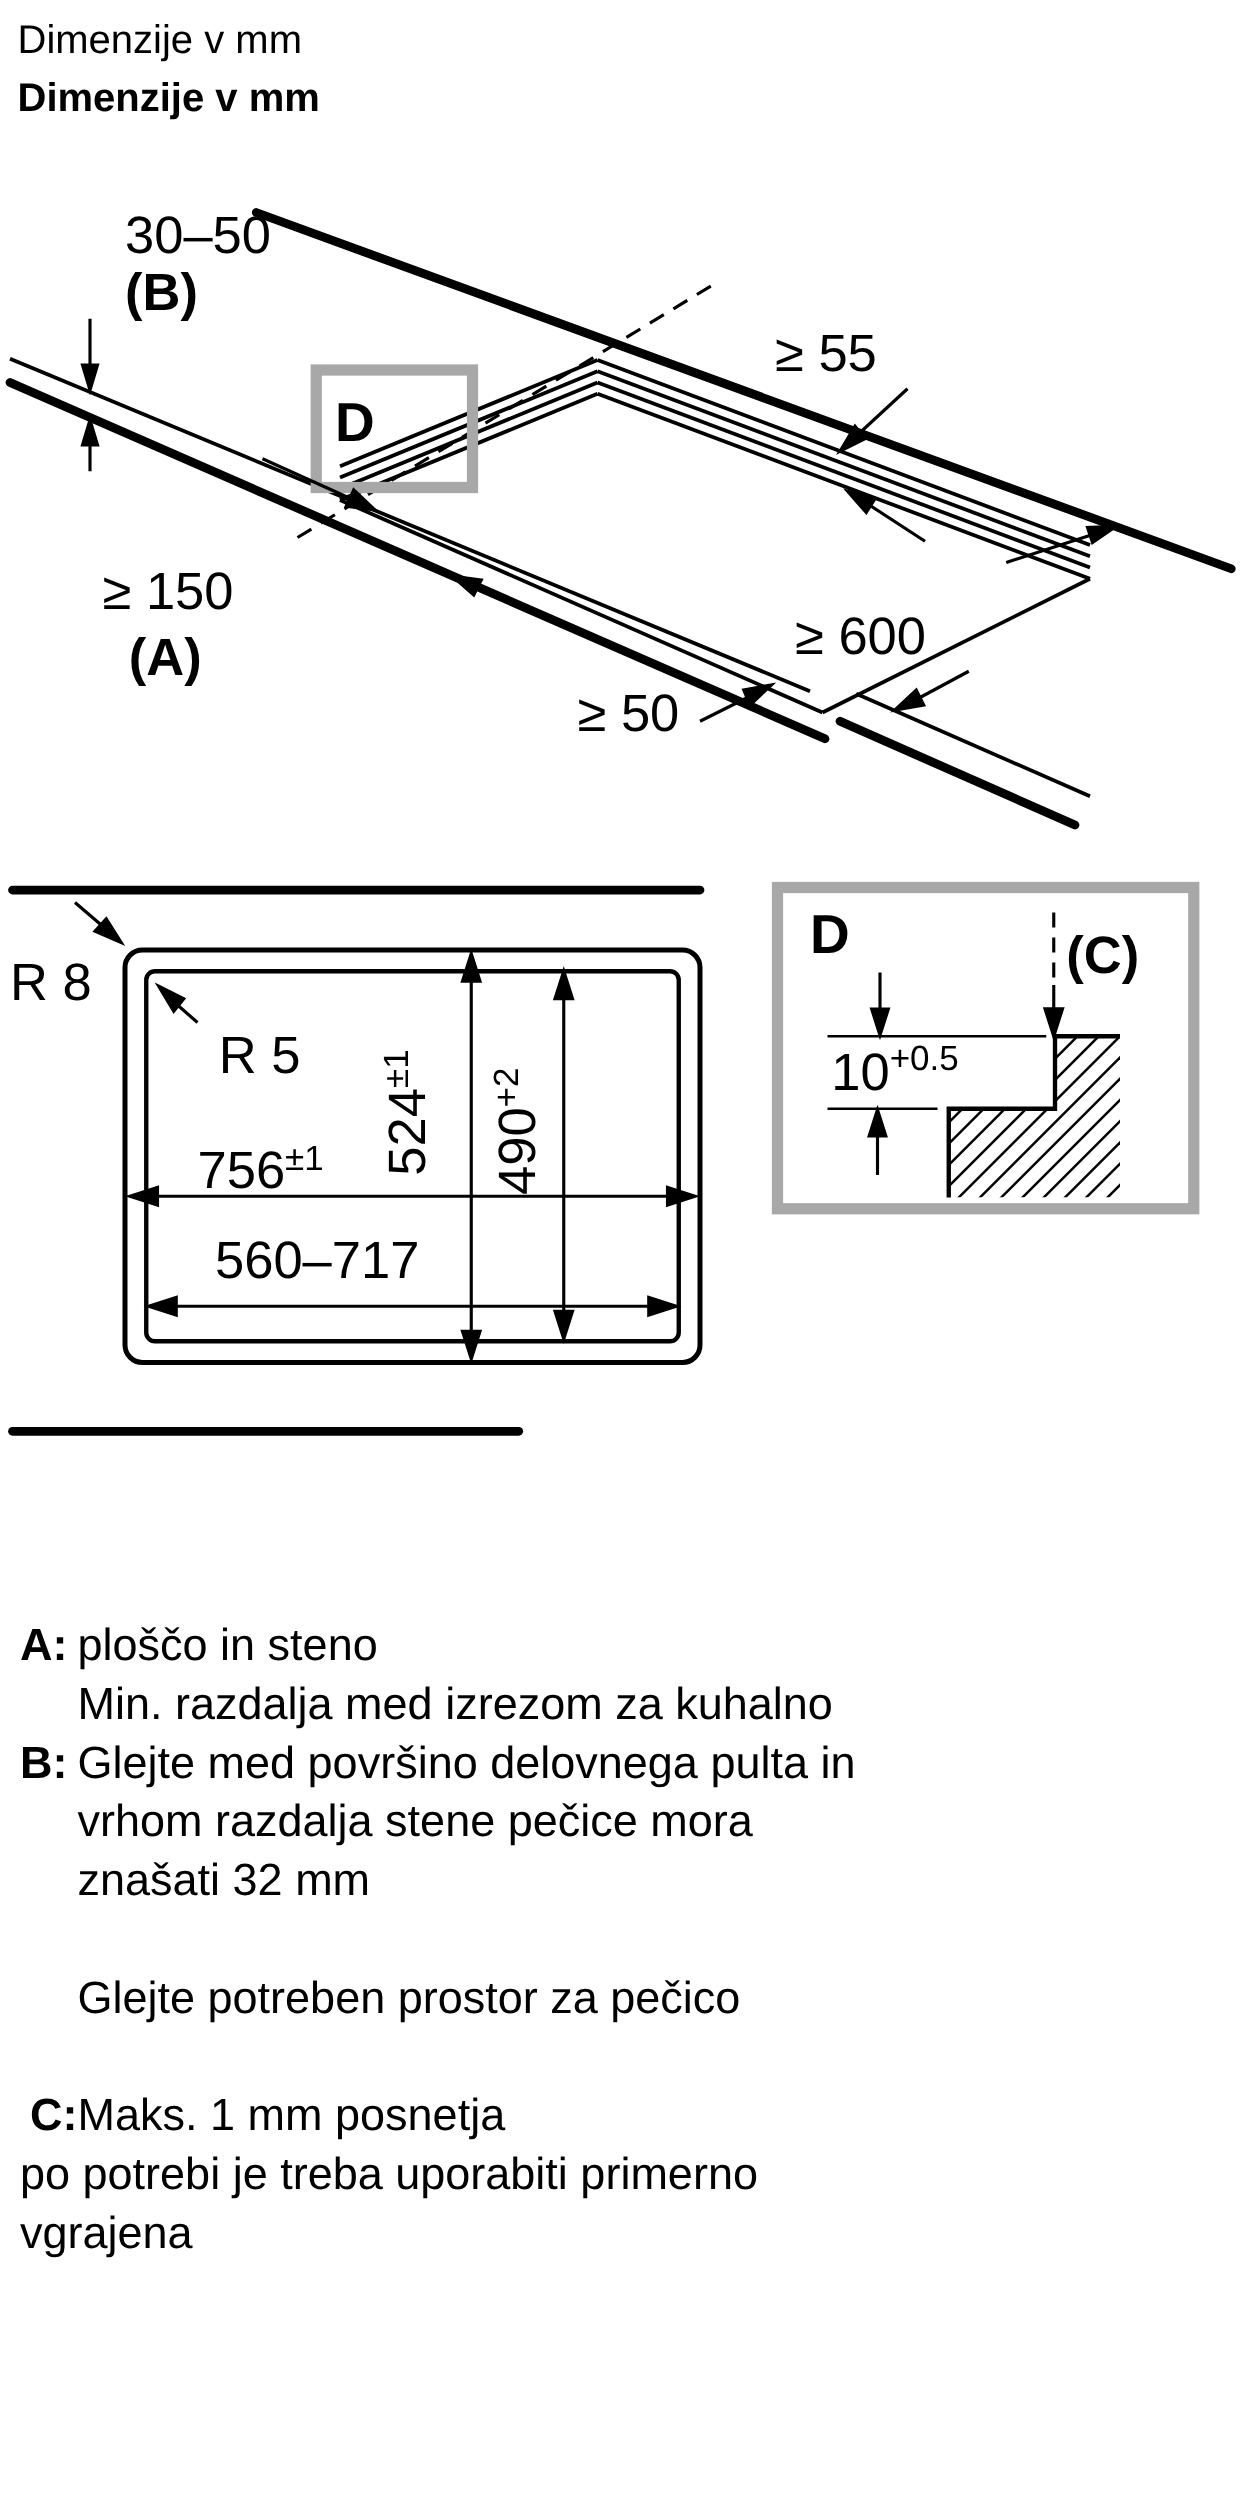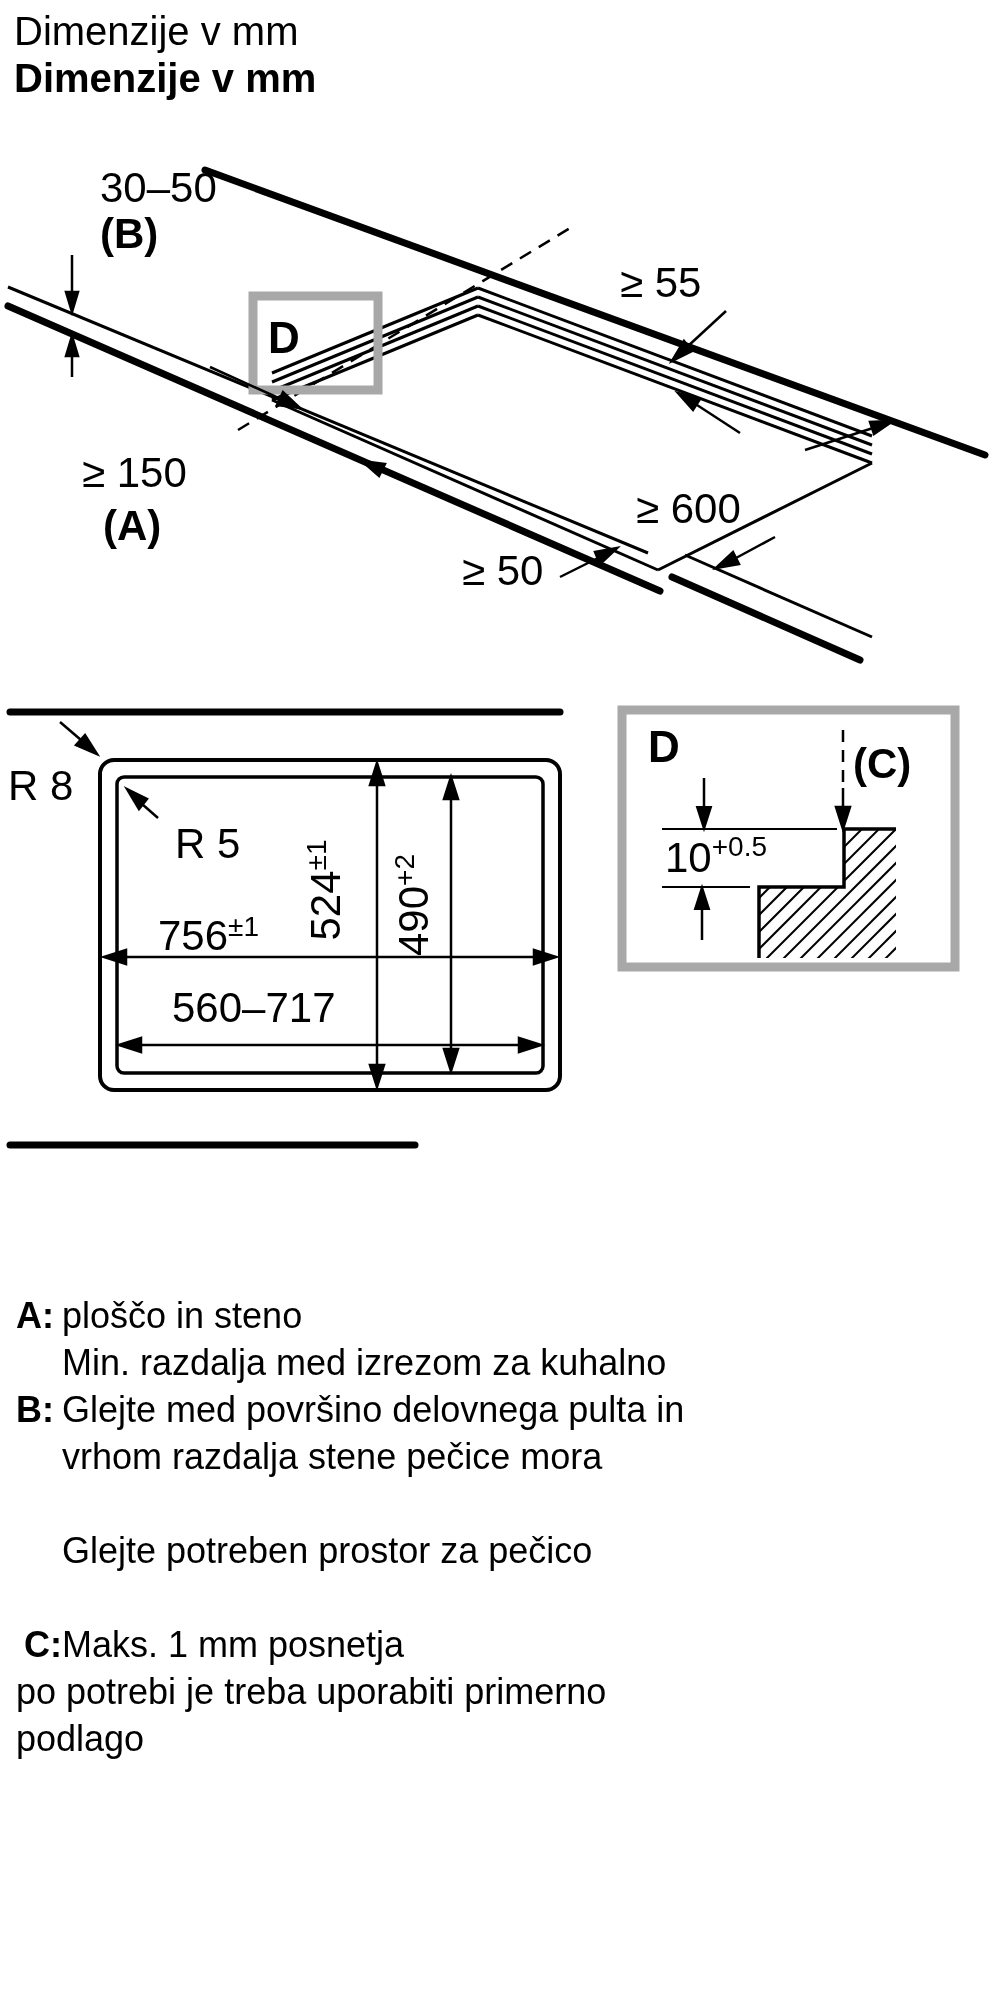--- a/index.html
+++ b/index.html
@@ -1,18 +1,18 @@
 <!DOCTYPE html>
 <html><head>
 <meta charset="utf-8">
 <style>
   html,body{margin:0;padding:0;background:#fff;}
   #page{position:relative;width:1000px;height:2000px;background:#fff;color:#000;
         font-family:"Liberation Sans",sans-serif;overflow:hidden;}
-  .title{position:absolute;left:14px;top:8px;font-size:40px;line-height:47px;}
+  .title{position:absolute;left:14px;top:8px;font-size:32px;line-height:47px;}
   .title .t2{font-weight:bold;}
   svg{position:absolute;}
   svg text{font-family:"Liberation Sans",sans-serif;fill:#000;}
   .dim{font-size:42px;}
   .dimsup{font-size:28px;}
   .refbold{font-size:42px;font-weight:bold;}
   .marker{font-size:44px;font-weight:bold;}
   .notes{position:absolute;left:16px;top:1292px;font-size:36px;line-height:47px;}
   .note-row{display:flex;}
   .note-row.gap{margin-top:47px;text-align:right;}
@@ -204,36 +204,37 @@
       <div class="note-lines">
         <span class="note-line">ploščo in steno</span>
         <span class="note-line">Min. razdalja med izrezom za kuhalno</span>
       </div>
     </div>
     <div class="note-row">
       <span class="note-key">B:</span>
       <div class="note-lines">
         <span class="note-line">Glejte med površino delovnega pulta in</span>
         <span class="note-line">vrhom razdalja stene pečice mora</span>
+        <span class="note-line">znašati 32 mm</span>
       </div>
     </div>
     <div class="note-row gap">
       <span class="note-key"></span>
       <div class="note-lines">
         <span class="note-line">Glejte potreben prostor za pečico</span>
       </div>
     </div>
     <div class="note-row gap">
       <span class="note-key">C:</span>
       <div class="note-lines">
         <span class="note-line">Maks. 1 mm posnetja</span>
       </div>
     </div>
     <div class="note-row flush">
 
       <div class="note-lines">
         <span class="note-line">po potrebi je treba uporabiti primerno</span>
-        <span class="note-line">podlago</span>
+        <span class="note-line">vgrajena</span>
       </div>
     </div>
   </div>
 
 </div>
 
 </body></html>

